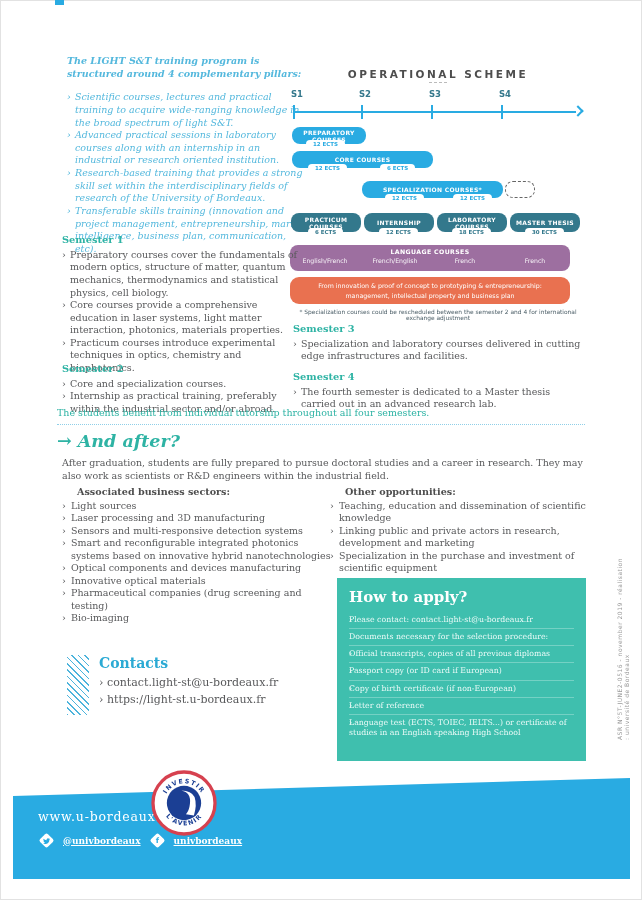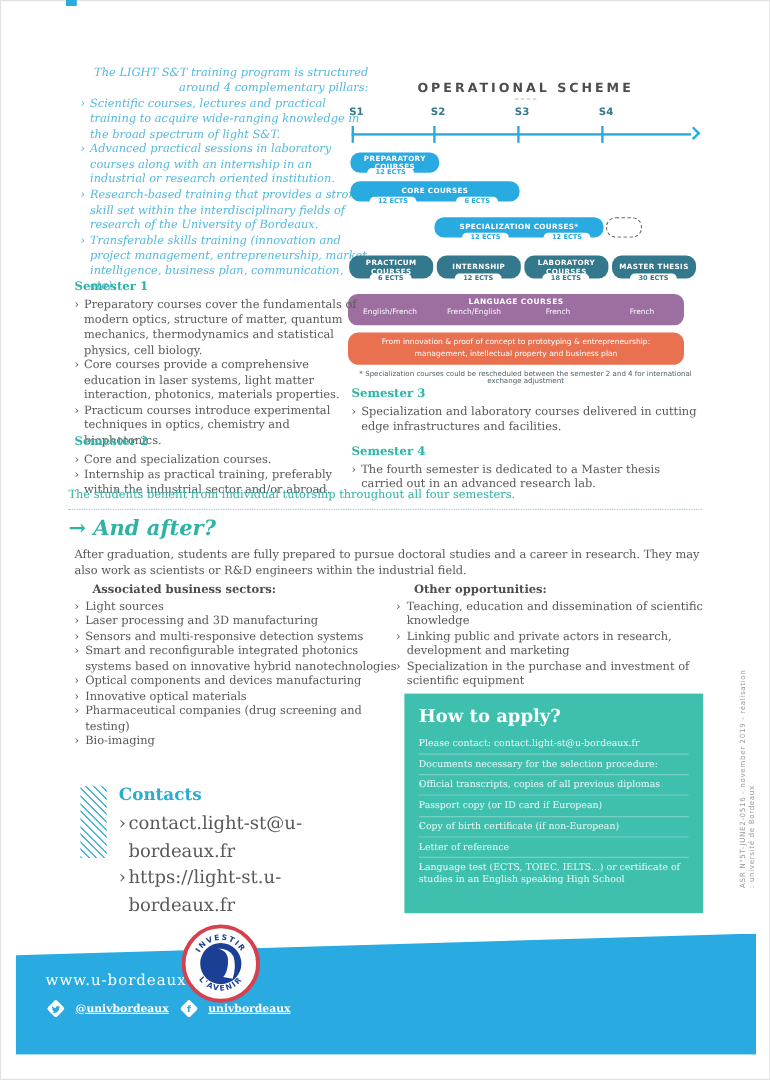--- a/index.html
+++ b/index.html
@@ -8,21 +8,21 @@
     position:relative; width:642px; height:900px; margin:0 auto;
     background:#fff; overflow:hidden;
     font-family:"DejaVu Serif", serif; color:#58595b;
     box-shadow: inset 0 0 0 1px #e2e2e2;
   }
   .cropmark { position:absolute; left:55px; top:0; width:9px; height:5px; background:#29abe2; }
 
   
   .intro { position:absolute; left:67px; top:55px; width:240px;
     font-style:italic; color:#54b8dd; font-size:9.5px; line-height:1.33; }
-  .intro .t { font-weight:normal; margin-bottom:1px;text-align:right; }
+  .intro .t { font-weight:bold; margin-bottom:11px; }
   .bullet { position:relative; padding-left:8px; }
   .bullet::before { content:"› "; position:absolute; left:0; }
 
   
   .scheme { position:absolute; left:290px; top:68px; width:296px;
     font-family:"DejaVu Sans", sans-serif; }
   .scheme-title { text-align:center; font-size:10.5px; font-weight:bold;
     letter-spacing:2.5px; color:#4d4d4d; }
   .scheme-title-dash { width:18px; margin:2px auto 0; border-top:1px dashed #bbb; }
   .timeline { position:relative; height:38px; margin-top:6px; }
@@ -75,21 +75,21 @@
   .apply .row { font-size:7.8px; line-height:1.3; padding:3px 0;
     border-top:1px solid rgba(255,255,255,.28); color:#eafaf7; }
   .apply .row:first-of-type { border-top:none; }
   .apply .bullet::before { content:"› "; }
 
   
   .hatch { position:absolute; left:67px; top:655px; width:22px; height:60px;
     background:repeating-linear-gradient(45deg,#4db4dc 0 1.2px,transparent 1.2px 4.5px); }
   .contacts { position:absolute; left:99px; top:655px; width:220px; }
   .contacts h2 { color:#2baad4; font-size:14px; font-weight:bold; margin-bottom:4px; }
-  .contacts .bullet { font-size:15px; line-height:1.5; color:#58595b; }
+  .contacts .bullet { font-size:11px; line-height:1.5; color:#58595b; }
 
   
   .credit { position:absolute; right:12px; top:555px; height:185px;
     writing-mode:vertical-rl; transform:rotate(180deg);
     font-family:"DejaVu Sans", sans-serif; font-size:6px; letter-spacing:.5px; color:#9a9a9a; }
 
   
   .band { position:absolute; left:13px; top:778px; width:617px; height:101px; background:#29abe2;
     clip-path:polygon(0 18px, 100% 0, 100% 100%, 0 100%); }
   .site { position:absolute; left:25px; top:31px; color:#fff; font-size:12.5px; letter-spacing:.8px; }

